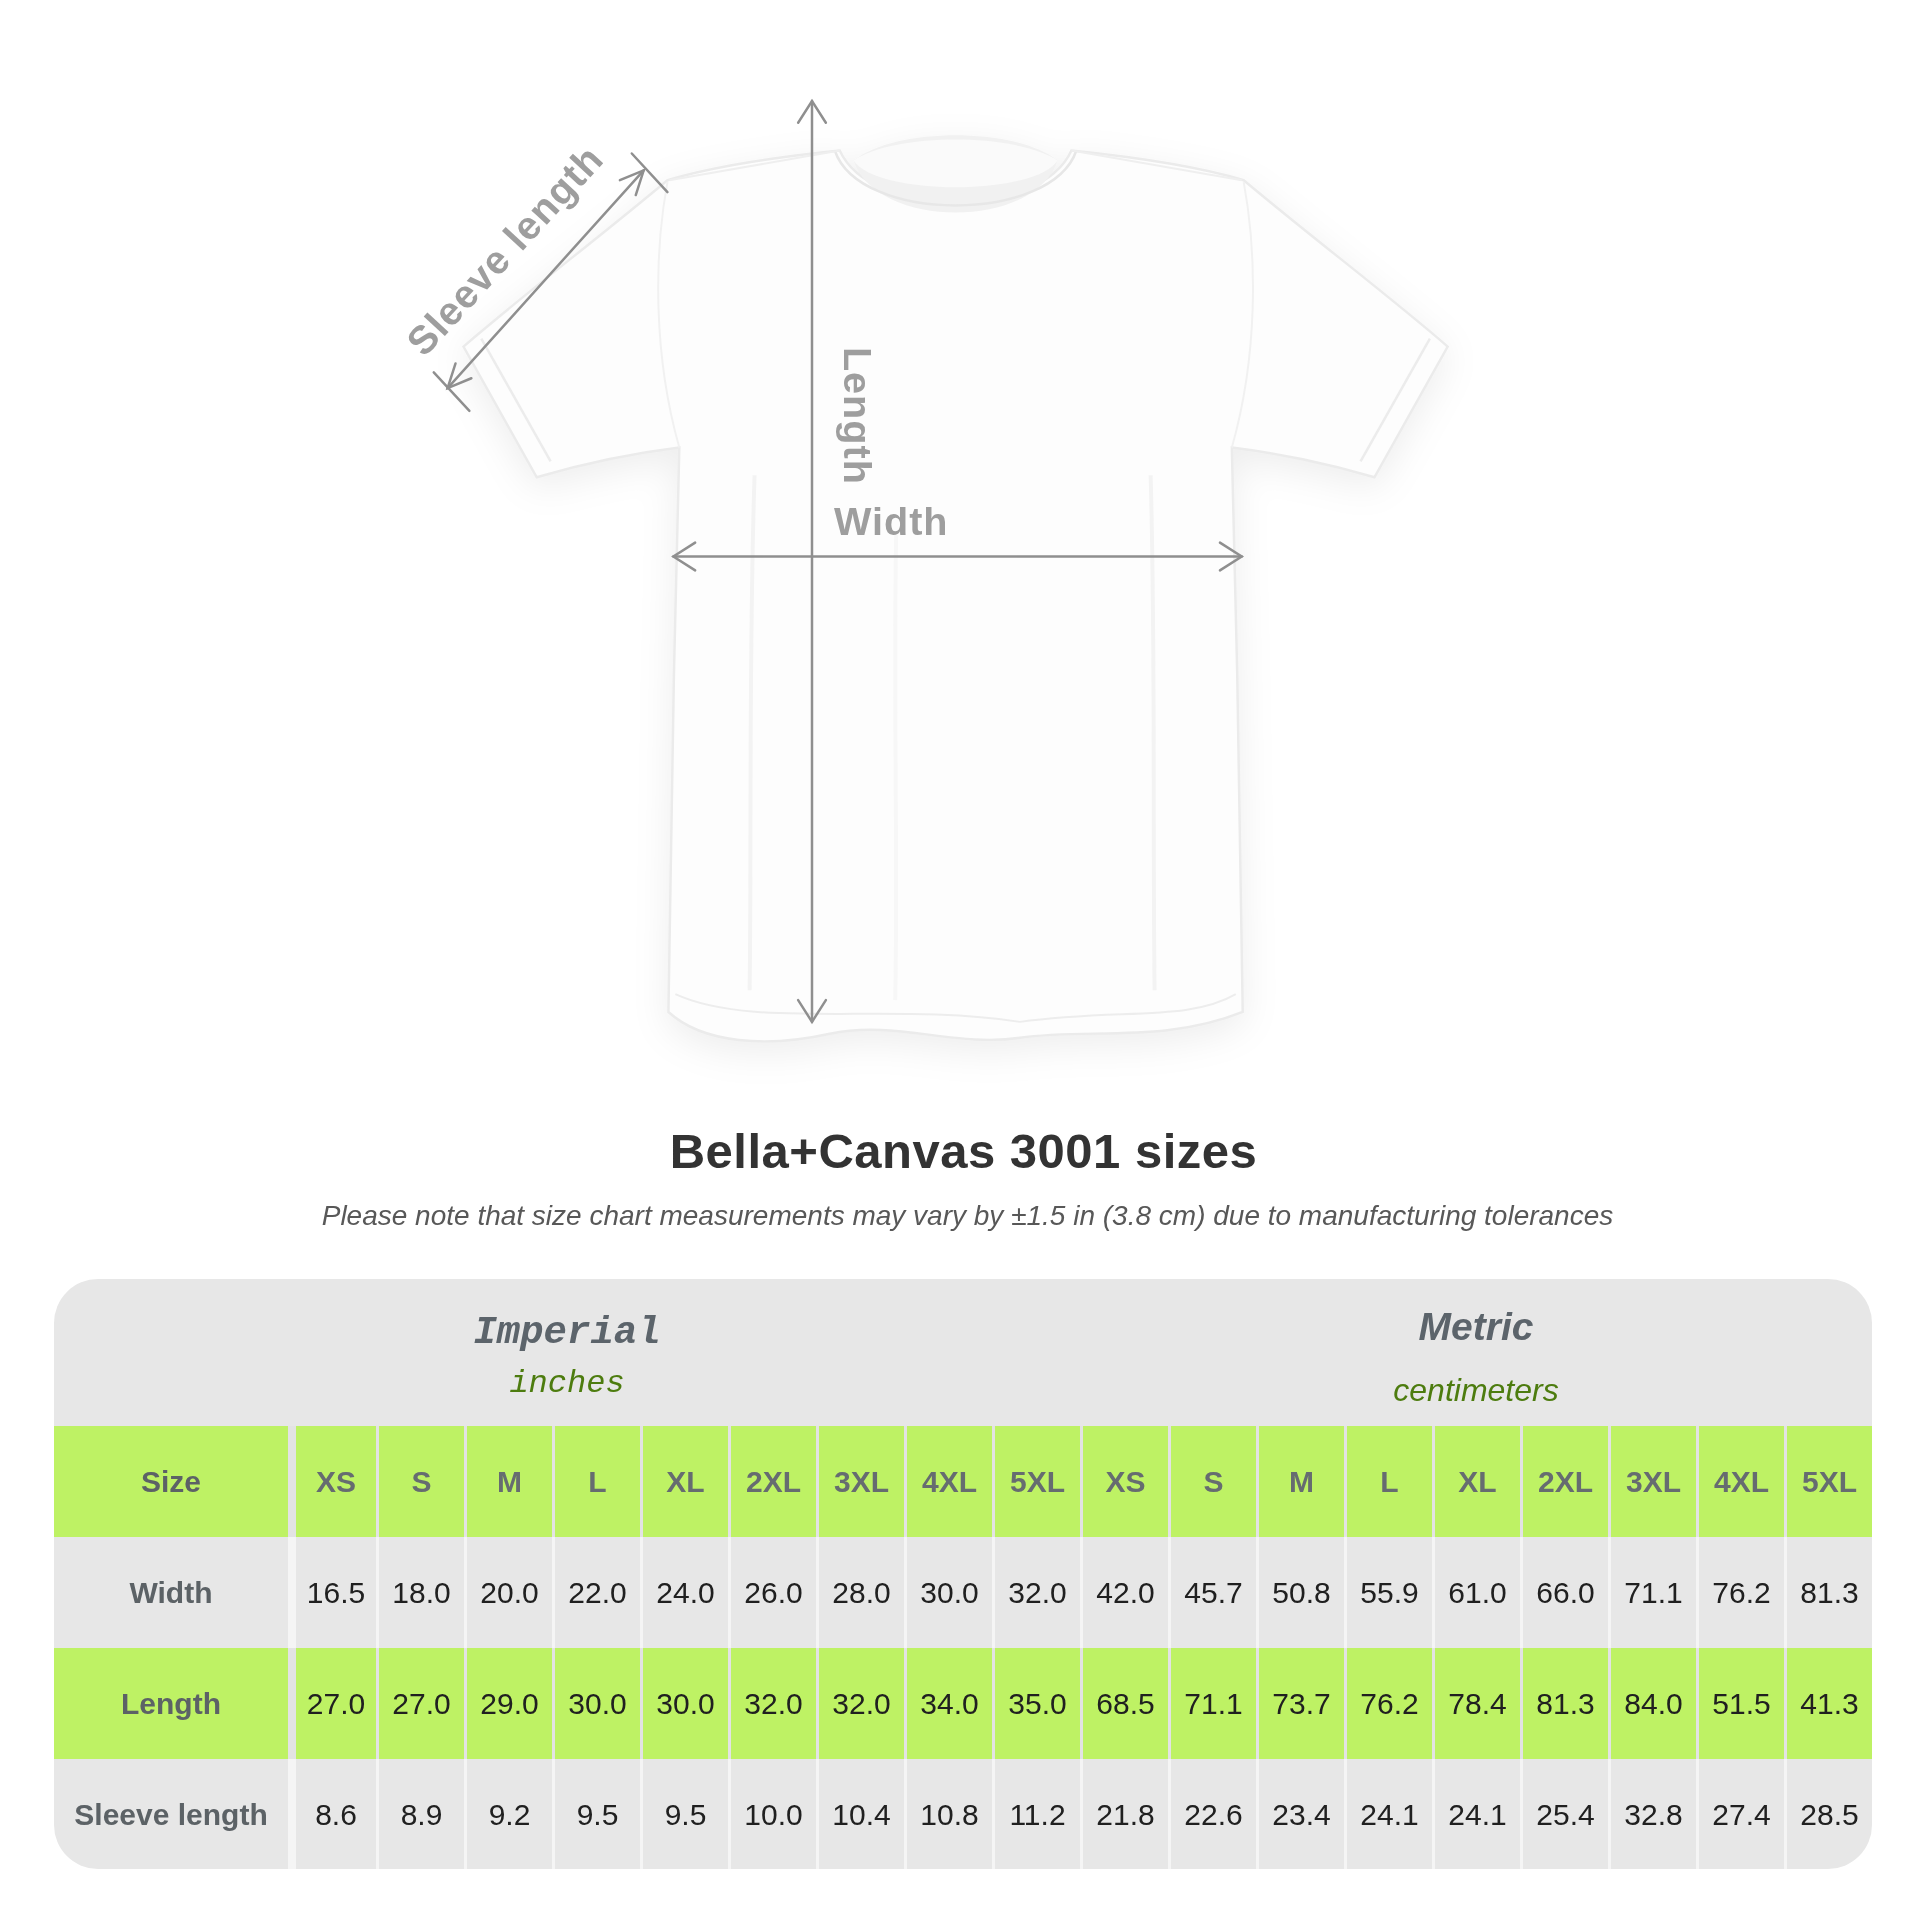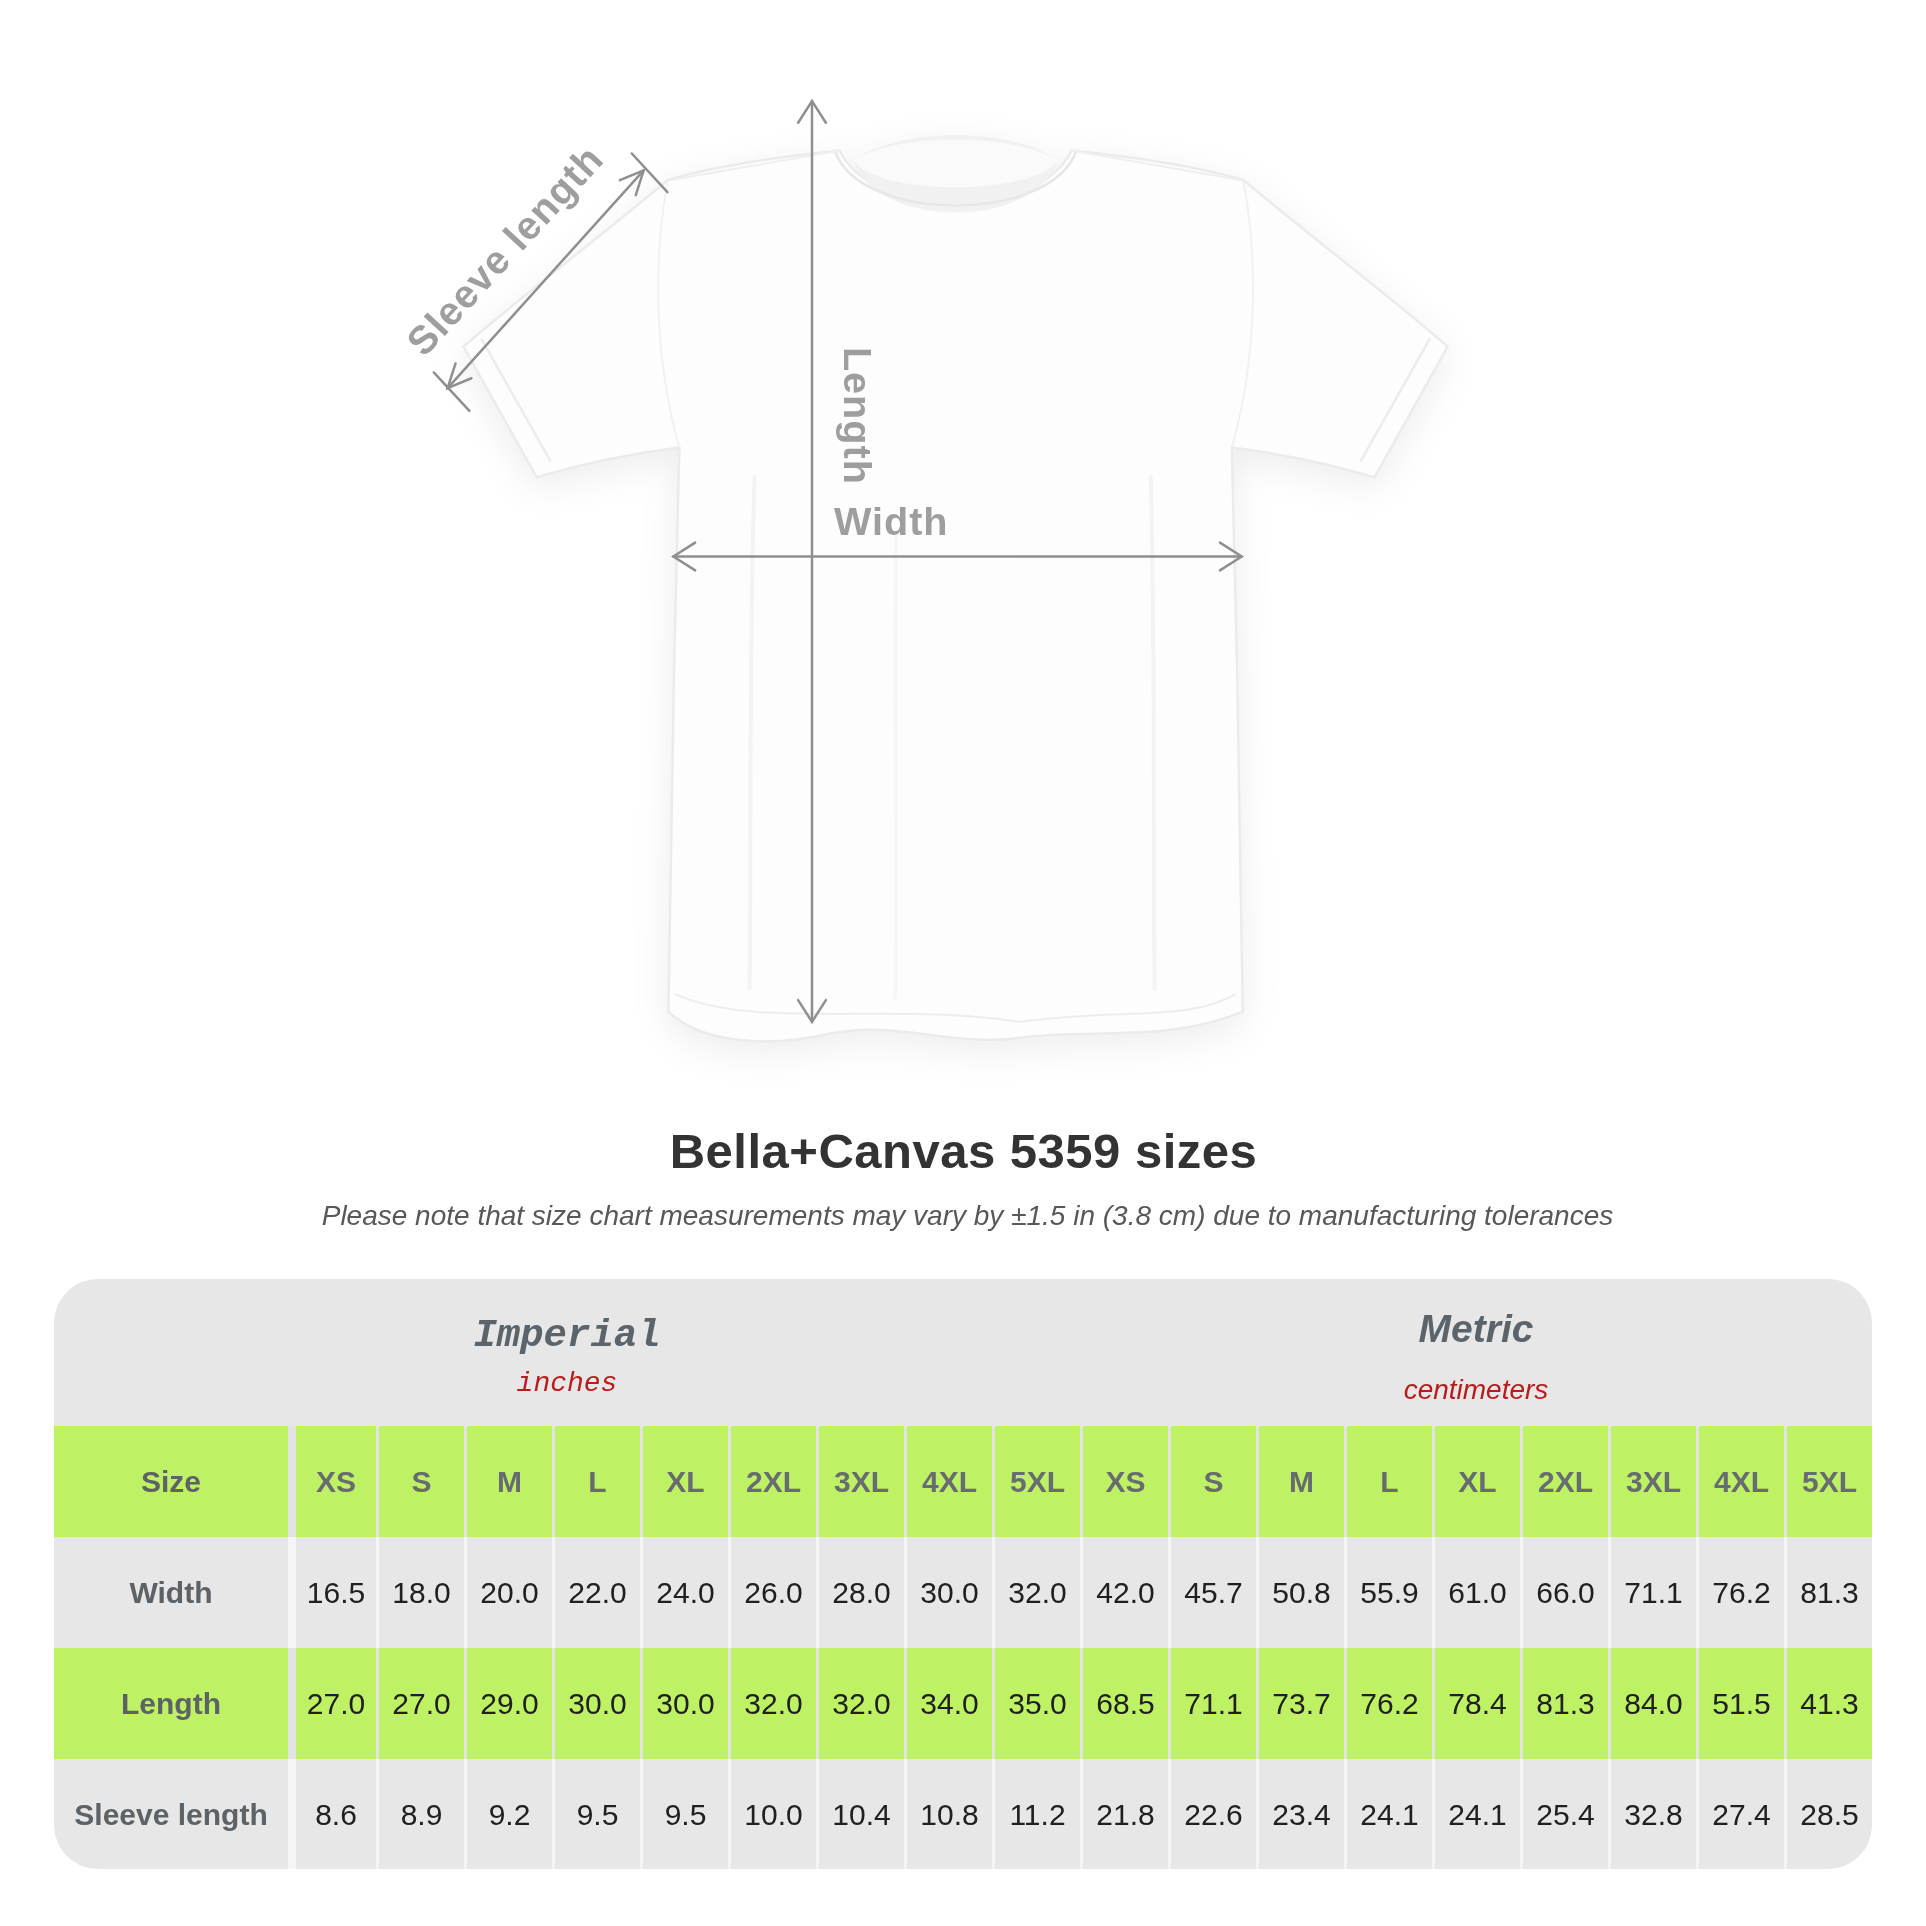--- a/index.html
+++ b/index.html
@@ -34,21 +34,21 @@
     background:#e7e7e7;border-radius:44px;overflow:hidden;
   }
   .band{display:grid;grid-template-columns:var(--cols);height:147px;}
   .band-group{
     display:flex;flex-direction:column;align-items:center;justify-content:center;
     padding-top:8px;gap:10px;
   }
   .band-imperial{grid-column:1 / 11;font-family:Liberation Mono, monospace;}
   .band-metric{grid-column:11 / 20;gap:23px;}
   .g-name{font-size:39px;font-weight:bold;font-style:italic;color:#5c646b;}
-  .g-unit{font-size:28px;font-style:italic;color:#b91c1c;}
+  .g-unit{font-size:32px;font-style:italic;color:#4d7c0f;}
 
   .t-row{display:grid;grid-template-columns:var(--cols);height:111px;}
   .row-white{background:#bef264;}
   .row-gray{background:transparent;}
   .t-cell{
     display:flex;align-items:center;justify-content:center;
     border-left:3px solid #f2f2f2;font-size:30px;color:#202020;
   }
   .t-cell:first-child{border-left:none;}
   .t-row .t-cell:nth-child(2){border-left-width:8px;}
@@ -122,21 +122,21 @@
         <path d="M 638 155 L 674 194"></path>
         <path d="M 438 376 L 474 415"></path>
       </g>
     </g>
 
     <text class="dim-label" x="520" y="262" transform="rotate(-47.5 520 262)" text-anchor="middle" fill="#9e9e9e">Sleeve length</text>
     <text class="dim-label" x="852" y="420" transform="rotate(90 852 420)" text-anchor="middle" fill="#9e9e9e">Length</text>
     <text class="dim-label" x="900" y="540" text-anchor="middle" fill="#9e9e9e">Width</text>
   </svg>
 
-  <h1 class="title">Bella+Canvas 5359 sizes</h1>
+  <h1 class="title">Bella+Canvas 3001 sizes</h1>
   <p class="note">Please note that size chart measurements may vary by ±1.5 in (3.8 cm) due to manufacturing tolerances</p>
 
   <div class="table-card">
     <div class="band">
       <div class="band-group band-imperial">
         <div class="g-name">Imperial</div>
         <div class="g-unit">inches</div>
       </div>
       <div class="band-group band-metric">
         <div class="g-name">Metric</div>

